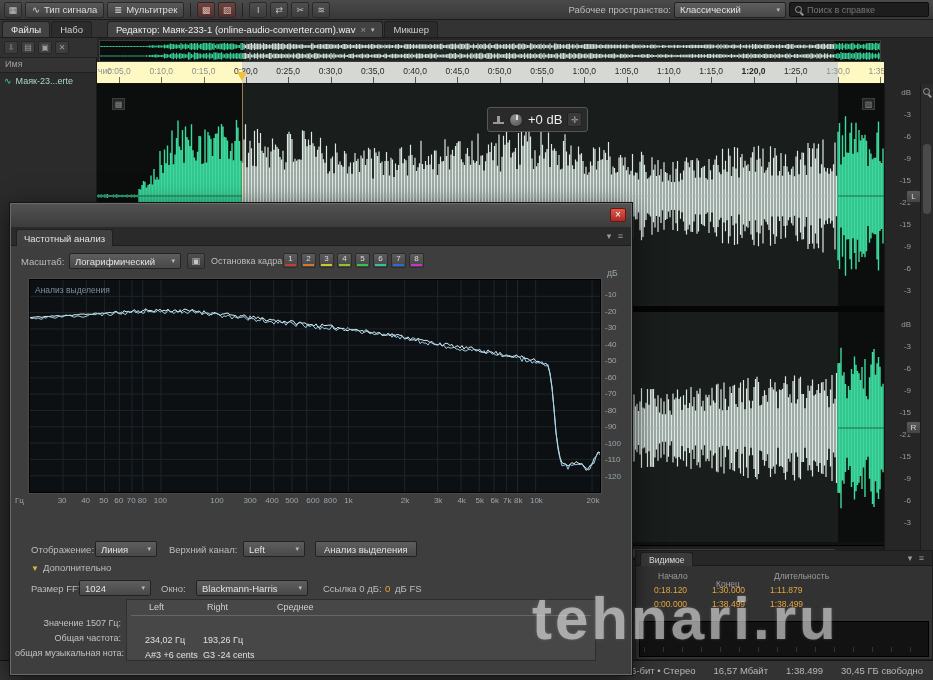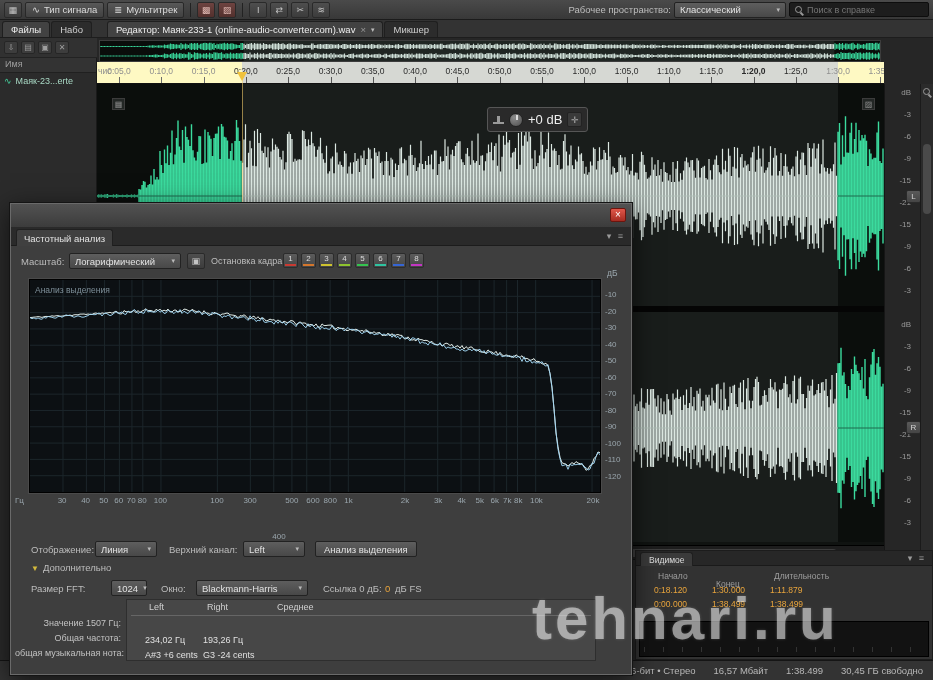--- a/index.html
+++ b/index.html
@@ -396,21 +396,21 @@
     <div id="freq-ticks">
         <div class="freq-label" style="left: 39.1071px;">30</div>
         <div class="freq-label" style="left: 62.5969px;">40</div>
         <div class="freq-label" style="left: 80.817px;">50</div>
         <div class="freq-label" style="left: 95.7039px;">60</div>
         <div class="freq-label" style="left: 108.291px;">70</div>
         <div class="freq-label" style="left: 119.194px;">80</div>
         <div class="freq-label" style="left: 137.414px;">100</div>
         <div class="freq-label" style="left: 194.011px;">100</div>
         <div class="freq-label" style="left: 227.118px;">300</div>
-        <div class="freq-label" style="left: 256px; margin-top: 36px;">400</div>
+        <div class="freq-label" style="left: 249px;">400</div>
         <div class="freq-label" style="left: 268.828px;">500</div>
         <div class="freq-label" style="left: 290px;">600</div>
         <div class="freq-label" style="left: 307.205px;">800</div>
         <div class="freq-label" style="left: 325.425px;">1k</div>
         <div class="freq-label" style="left: 382.022px;">2k</div>
         <div class="freq-label" style="left: 415.129px;">3k</div>
         <div class="freq-label" style="left: 438.618px;">4k</div>
         <div class="freq-label" style="left: 456.839px;">5k</div>
         <div class="freq-label" style="left: 471.726px;">6k</div>
         <div class="freq-label" style="left: 484.312px;">7k</div>
@@ -429,21 +429,21 @@
         <span>Left</span>
         <span class="dd-arrow">▾</span>
       </span>
     <span class="btn3d dx" style="left:304px;top:337px">
         <span>Анализ выделения</span>
       </span>
 
     <span class="dx" style="left:20px;top:358px;cursor:pointer"><span class="adv-tri">▼</span><span class="lbl">Дополнительно</span></span>
 
     <span class="lbl dx" style="left:20px;top:379px">Размер FFT:</span>
-    <span class="dropdown dx" style="left:100px;top:376px;width:36px">
+    <span class="dropdown dx" style="left:68px;top:376px;width:72px">
         <span>1024</span>
         <span class="dd-arrow">▾</span>
       </span>
     <span class="lbl dx" style="left:150px;top:379px">Окно:</span>
     <span class="dropdown dx" style="left:185px;top:376px;width:112px">
         <span>Blackmann-Harris</span>
         <span class="dd-arrow">▾</span>
       </span>
     <span class="lbl dx" style="left:312px;top:379px">Ссылка 0 дБ:</span>
     <span class="dx orange" style="left:374px;top:379px;font-size:9.5px;cursor:text">0</span>

